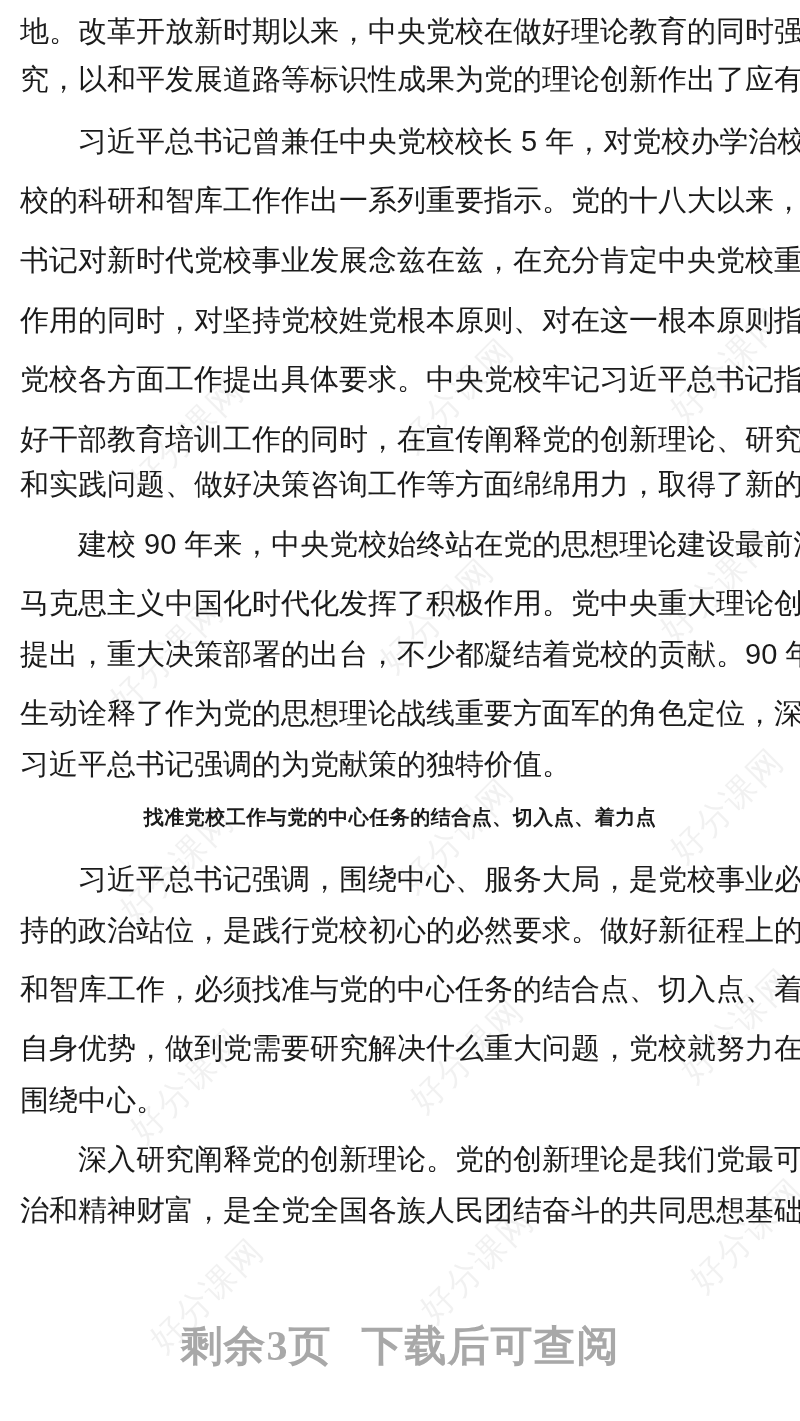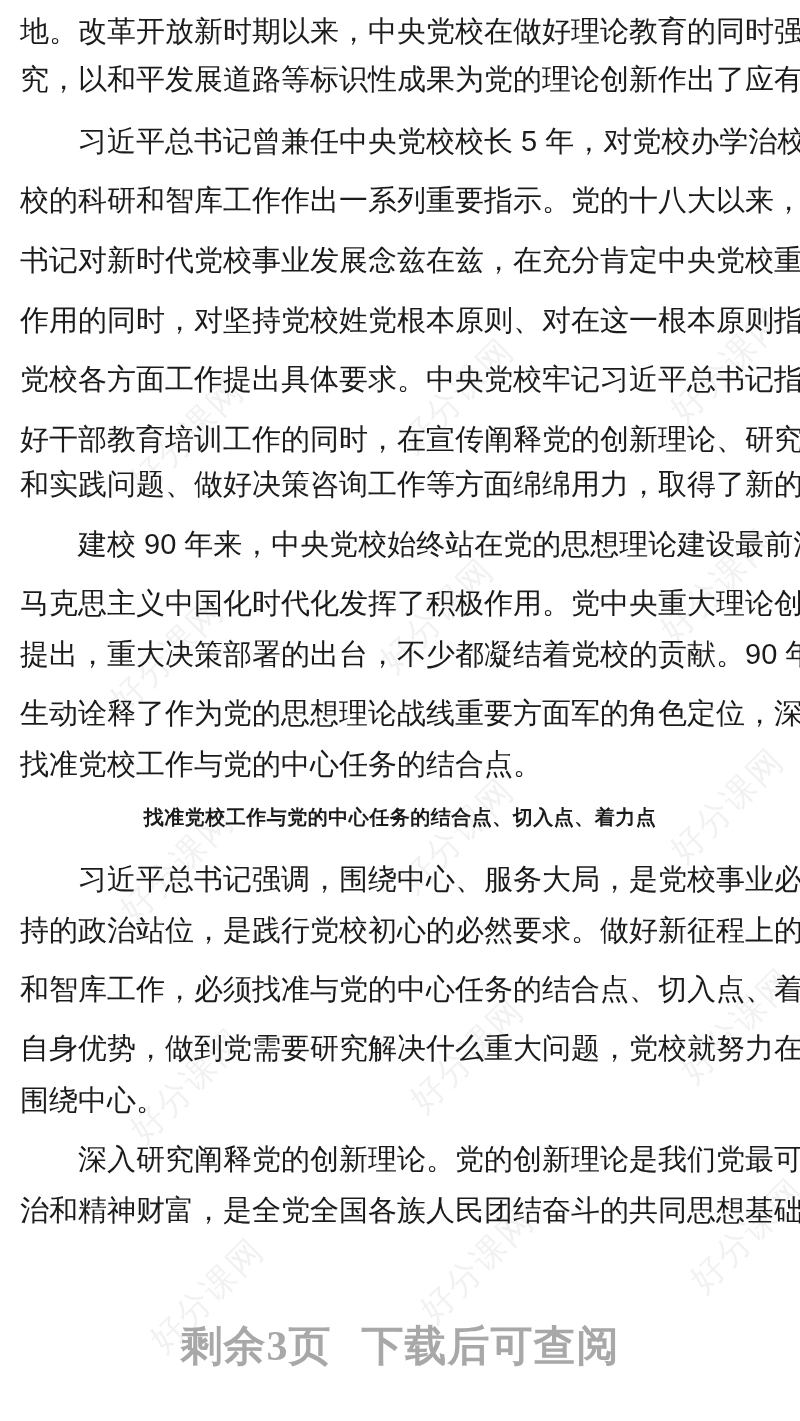--- a/index.html
+++ b/index.html
@@ -122,21 +122,21 @@
       <div class="doc-line" style="top: 183px;">校的科研和智库工作作出一系列重要指示。党的十八大以来，习近平总</div>
       <div class="doc-line" style="top: 243px;">书记对新时代党校事业发展念兹在兹，在充分肯定中央党校重要地位和</div>
       <div class="doc-line" style="top: 303px;">作用的同时，对坚持党校姓党根本原则、对在这一根本原则指引下做好</div>
       <div class="doc-line" style="top: 362px;">党校各方面工作提出具体要求。中央党校牢记习近平总书记指示，在做</div>
       <div class="doc-line" style="top: 422px;">好干部教育培训工作的同时，在宣传阐释党的创新理论、研究重大理论</div>
       <div class="doc-line" style="top: 467px;">和实践问题、做好决策咨询工作等方面绵绵用力，取得了新的显著成绩。</div>
       <div class="doc-line indent" style="top: 527px;">建校 90 年来，中央党校始终站在党的思想理论建设最前沿，为推动</div>
       <div class="doc-line" style="top: 586px;">马克思主义中国化时代化发挥了积极作用。党中央重大理论创新成果的</div>
       <div class="doc-line" style="top: 637px;">提出，重大决策部署的出台，不少都凝结着党校的贡献。90 年来，党校</div>
       <div class="doc-line" style="top: 696px;">生动诠释了作为党的思想理论战线重要方面军的角色定位，深刻体现了</div>
-      <div class="doc-line" style="top: 747px;">找准党校工作与党的中心任务的结合点。</div>
+      <div class="doc-line" style="top: 747px;">习近平总书记强调的为党献策的独特价值。</div>
       <div class="doc-line indent" style="top: 862px;">习近平总书记强调，围绕中心、服务大局，是党校事业必须始终坚</div>
       <div class="doc-line" style="top: 913px;">持的政治站位，是践行党校初心的必然要求。做好新征程上的党校科研</div>
       <div class="doc-line" style="top: 972px;">和智库工作，必须找准与党的中心任务的结合点、切入点、着力点，发挥</div>
       <div class="doc-line" style="top: 1031px;">自身优势，做到党需要研究解决什么重大问题，党校就努力在哪些方面</div>
       <div class="doc-line" style="top: 1083px;">围绕中心。</div>
       <div class="doc-line indent" style="top: 1142px;">深入研究阐释党的创新理论。党的创新理论是我们党最可宝贵的政</div>
       <div class="doc-line" style="top: 1193px;">治和精神财富，是全党全国各族人民团结奋斗的共同思想基础。党校要</div>
       <div class="doc-line heading" style="top: 800px;">找准党校工作与党的中心任务的结合点、切入点、着力点</div>
     </div>
 

